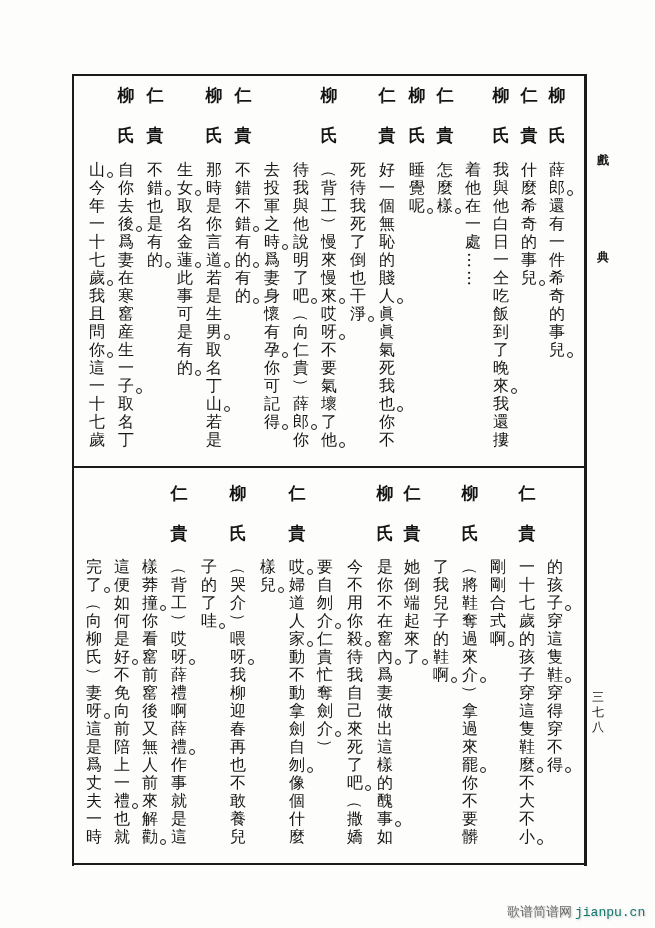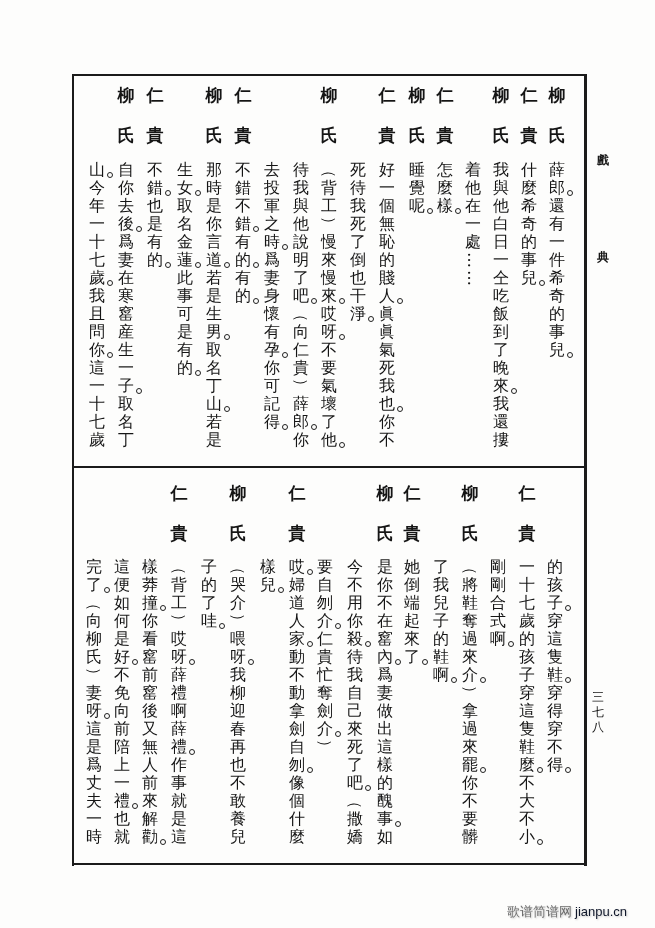--- a/index.html
+++ b/index.html
@@ -33,21 +33,21 @@
       position:absolute; width:16px; text-align:center; font-size:12px;
       font-weight:bold; line-height:14px;
     }
     .pagenum { position:absolute; left:590px; top:690px; width:16px; }
     .pagenum .ch { width:16px; height:15px; line-height:15px; font-size:12px; }
     .watermark {
       position:absolute; left:507px; top:903px; font-size:13px; white-space:nowrap;
       text-shadow:1px 1px 2px #c8c8c8;
     }
     .wm-site { color:#6c6c6c; font-family:Liberation Mono, monospace; }
-    .wm-domain { color:#0f172a; font-family:Liberation Sans, sans-serif; margin-left:3px; }
+    .wm-domain { color:#0f766e; font-family:Liberation Mono, monospace; margin-left:3px; }
   </style>
 </head>
 <body>
 
 <div class="line" style="left:72px;top:74px;width:514px;height:2px;"></div>
 <div class="line" style="left:584px;top:74px;width:2.5px;height:792px;"></div>
 <div class="line" style="left:72px;top:74px;width:1.5px;height:792px;"></div>
 <div class="line" style="left:72px;top:466px;width:514px;height:1.5px;"></div>
 <div class="line" style="left:72px;top:863px;width:514px;height:2px;"></div>
 

